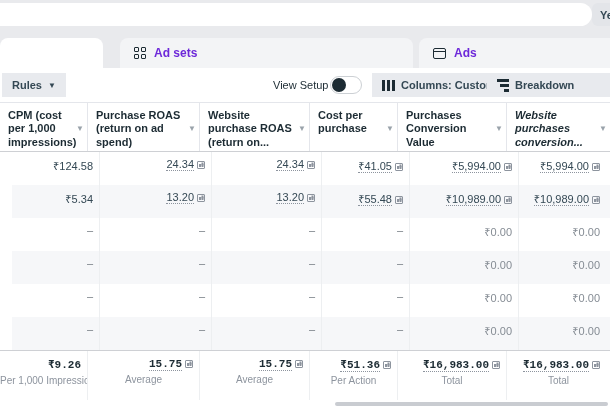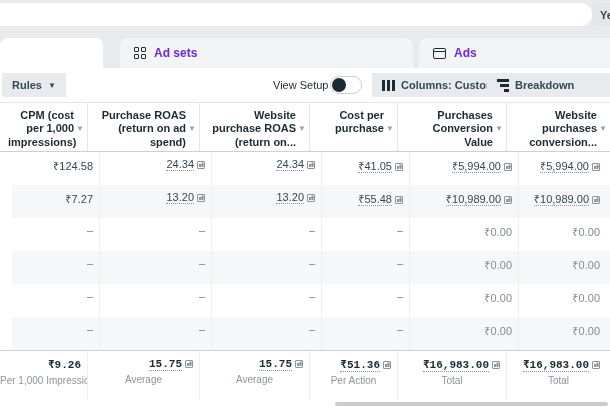--- a/index.html
+++ b/index.html
@@ -46,24 +46,24 @@
   .breakdown-btn { left:487px; width:160px; }
   .icon-columns { display:flex; gap:2px; }
   .icon-columns i { width:3px; height:11px; background:#1c2b33; display:block; }
   .icon-breakdown { display:flex; flex-direction:column; align-items:flex-end; gap:2px; }
   .icon-breakdown i { height:3px; background:#1c2b33; display:block; }
   .icon-breakdown i:nth-child(1){ width:12px; }
   .icon-breakdown i:nth-child(2){ width:9px; }
   .icon-breakdown i:nth-child(3){ width:5px; }
   
   .grid { display:grid; grid-template-columns:88px 112px 110px 88px 109px 1fr; }
-  .thead { border-top:1px solid #e4e6eb; border-bottom:1px solid #ced0d4; height:50px;text-align:right; }
+  .thead { border-top:1px solid #e4e6eb; border-bottom:1px solid #ced0d4; height:50px; }
   .th { position:relative; padding:6px 13px 0 8px; font-size:11px; font-weight:bold;
     line-height:1.22; color:#1c2b33; border-right:1px solid #e4e6eb; overflow:hidden; }
-  .th:last-child { border-right:none; }
+  .th:last-child { border-right:none;font-style:italic; }
   .sort-caret { position:absolute; right:3px; top:21px; font-size:8px; color:#9aa3ab; }
   .trow { height:33px;margin-left:12px; }
   .trow.stripe { background:#f6f7f9; }
   .td { text-align:right; padding:6px 6px 0 3px; font-size:11px; color:#344854;
     border-right:1px solid #edeff1; white-space:nowrap; overflow:hidden; }
   .td:last-child { border-right:none; padding-right:10px; }
   .dash { color:#747b82; }
   .mut  { color:#858c94; }
   .lnk  { border-bottom:1px dotted #8d949e; }
   .mexp { display:inline-block; width:8px; height:8px; border:1px solid #8d949e;
@@ -165,21 +165,21 @@
   <div class="grid trow">
     <div class="td"><span>₹124.58</span></div>
     <div class="td"><span class="lnk">24.34</span><span class="mexp"></span></div>
     <div class="td"><span class="lnk">24.34</span><span class="mexp"></span></div>
     <div class="td"><span class="lnk">₹41.05</span><span class="mexp"></span></div>
     <div class="td"><span class="lnk">₹5,994.00</span><span class="mexp"></span></div>
     <div class="td"><span class="lnk">₹5,994.00</span><span class="mexp"></span></div>
   </div>
 
   <div class="grid trow stripe">
-    <div class="td"><span>₹7.27</span></div>
+    <div class="td"><span>₹5.34</span></div>
     <div class="td"><span class="lnk">13.20</span><span class="mexp"></span></div>
     <div class="td"><span class="lnk">13.20</span><span class="mexp"></span></div>
     <div class="td"><span class="lnk">₹55.48</span><span class="mexp"></span></div>
     <div class="td"><span class="lnk">₹10,989.00</span><span class="mexp"></span></div>
     <div class="td"><span class="lnk">₹10,989.00</span><span class="mexp"></span></div>
   </div>
 
   <div class="grid trow">
     <div class="td dash"><span>–</span></div>
     <div class="td dash"><span>–</span></div>

